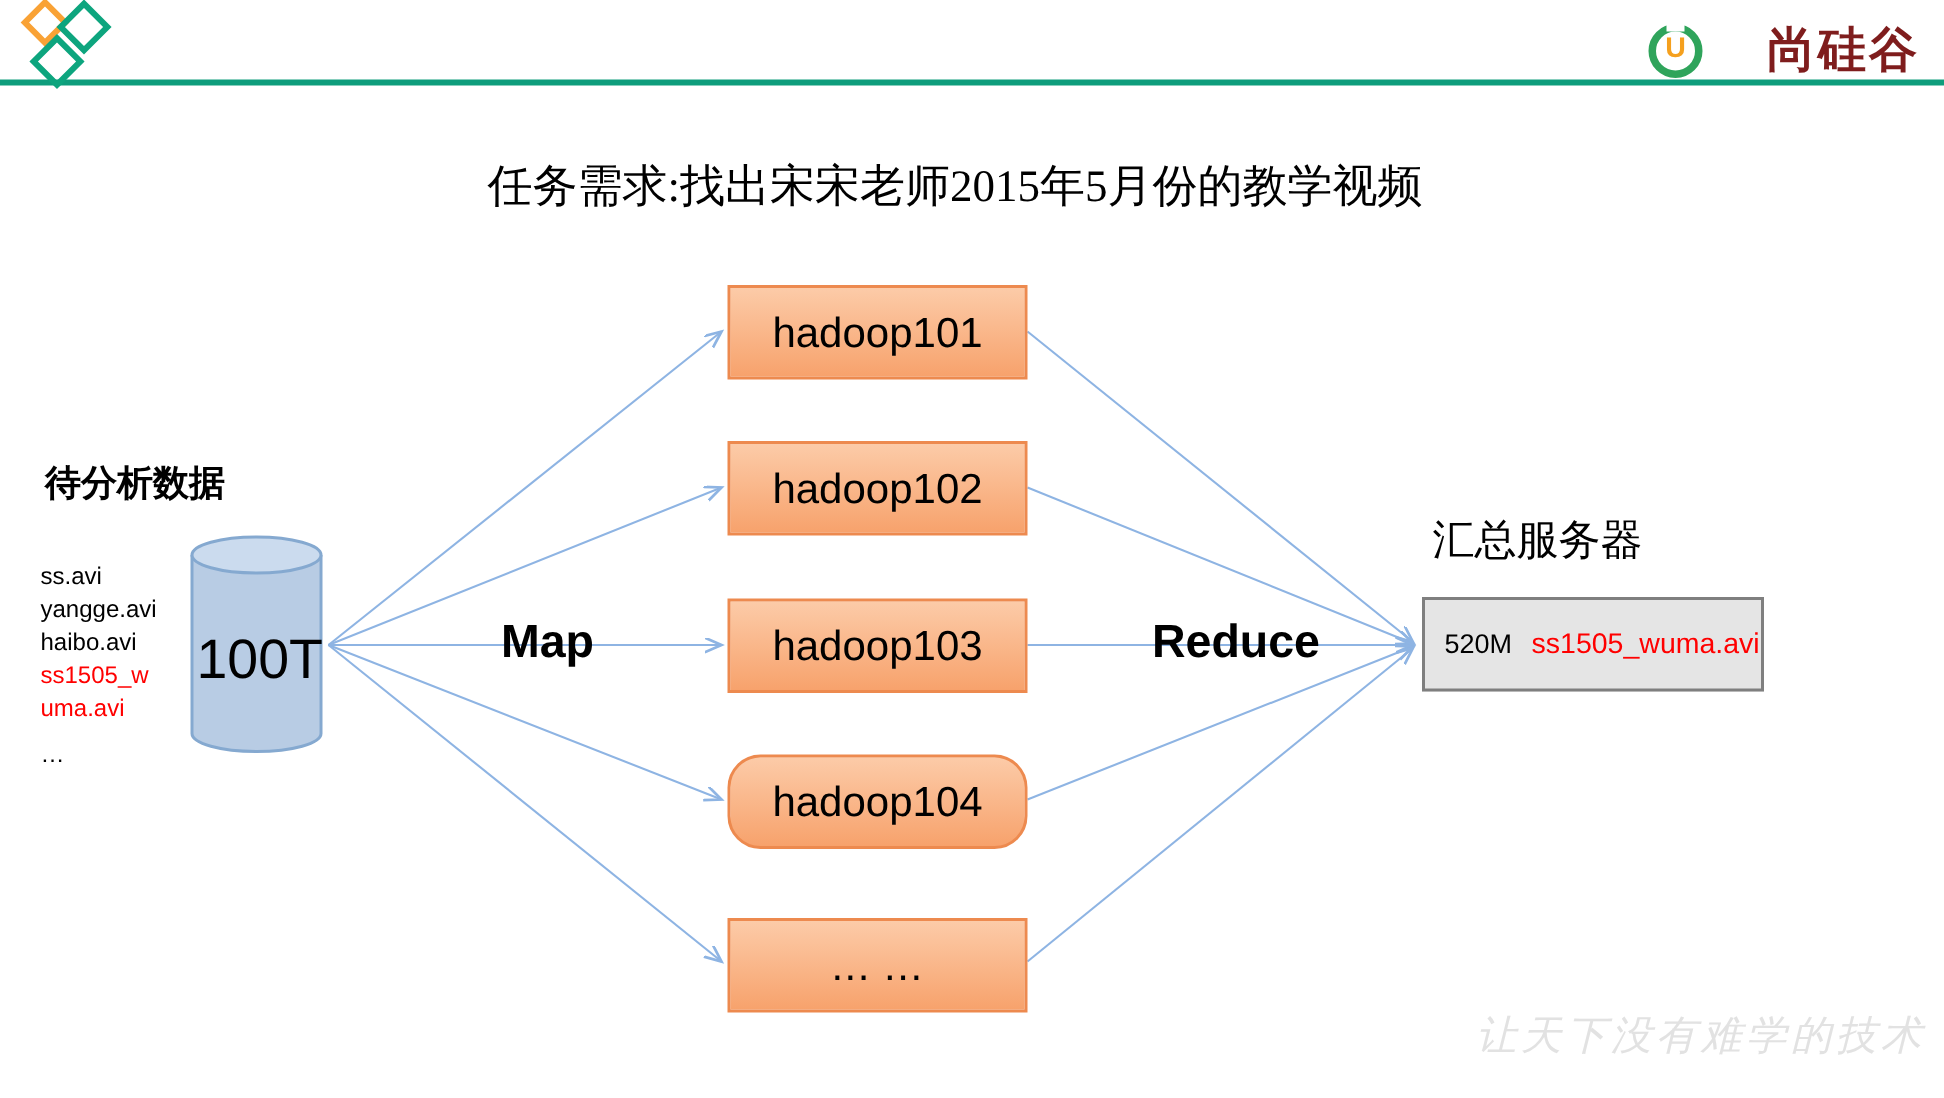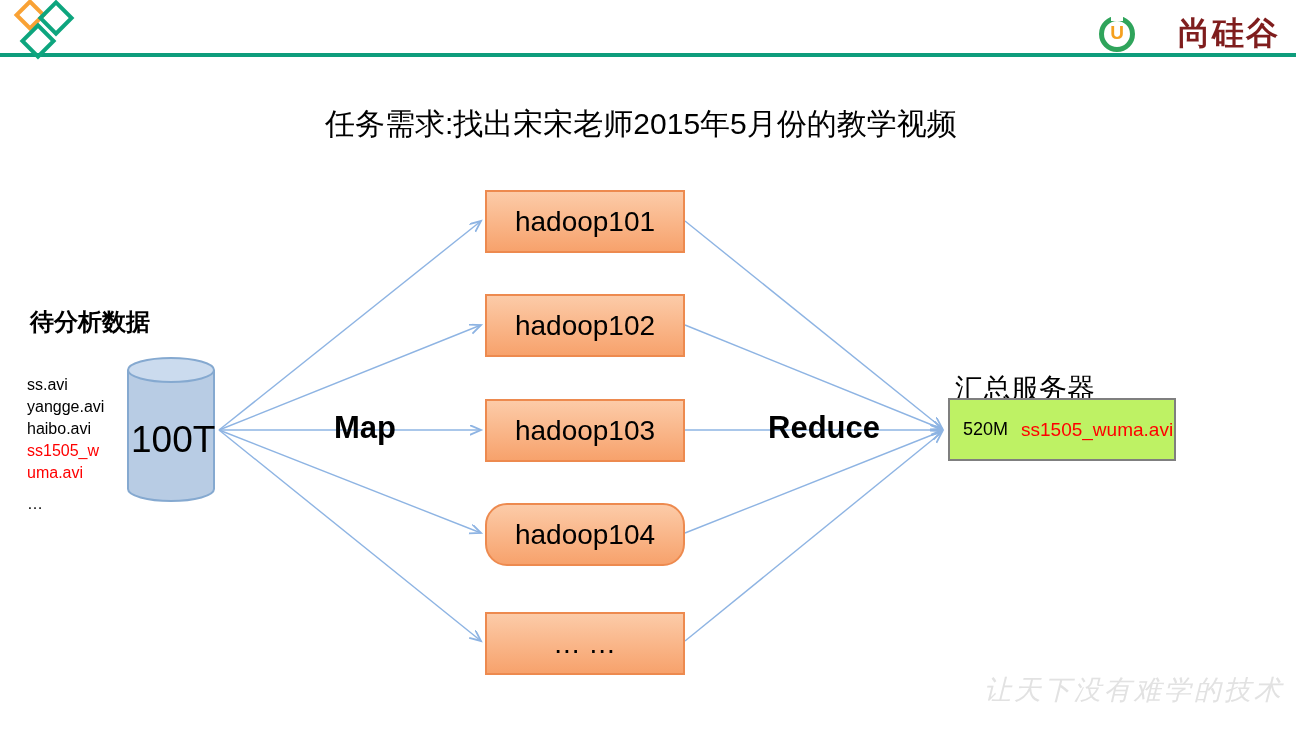--- a/index.html
+++ b/index.html
@@ -11,21 +11,21 @@
   .logo-left{position:absolute;left:6px;top:0;}
   .logo-right{position:absolute;top:12px;right:16px;display:flex;align-items:center;gap:7px;}
   .u-ring{position:relative;width:26px;height:26px;border:5px solid #2FA45B;border-radius:50%;}
   .u-ring::before{content:"";position:absolute;left:50%;top:-7px;transform:translateX(-50%);
                   width:12px;height:7px;background:#fff;}
   .u-letter{position:absolute;left:50%;top:50%;transform:translate(-50%,-54%);
             font-size:19px;font-weight:bold;color:#F5A01E;}
   .brand-text{font-size:32px;font-weight:bold;color:#7f1d1d;letter-spacing:2px;margin-left:36px;}
 
   
-  .title{position:absolute;left:325px;top:104px;font-size:30px;white-space:nowrap;}
+  .title{position:absolute;left:325px;top:104px;font-size:30px;white-space:nowrap;font-family:Liberation Serif, serif;}
 
   
   .src-label{position:absolute;left:30px;top:306px;font-size:24px;font-weight:bold;}
   .file-list{position:absolute;left:27px;top:374px;font-size:16px;line-height:22px;}
   .file-line{white-space:nowrap;}
   .file-line.red{color:#FF0000;}
   .file-ellipsis{margin-top:9px;letter-spacing:2px;}
 
   .cylinder{position:absolute;left:126px;top:356px;}
   .capacity{position:absolute;left:131px;top:419px;font-size:37px;}
@@ -39,23 +39,23 @@
   .node{position:absolute;left:485px;width:196px;height:59px;box-sizing:content-box;
         display:flex;align-items:center;justify-content:center;font-size:28px;
         background:linear-gradient(#FCCBA8,#F7A26C);border:2px solid #ED8A4F;}
   .node.n0{top:190px;}
   .node.n1{top:294px;}
   .node.n2{top:399px;}
   .node.n3{top:503px;border-radius:22px;}
   .node.n4{top:612px;letter-spacing:1px;}
 
   
-  .result-label{position:absolute;left:955px;top:370px;font-size:28px;}
+  .result-label{position:absolute;left:955px;top:341px;font-size:28px;}
   .result-box{position:absolute;left:948px;top:398px;width:228px;height:63px;box-sizing:border-box;
-              background:#bef264;border:2px solid #7F7F7F;display:flex;align-items:center;
+              background:#e5e5e5;border:2px solid #7F7F7F;display:flex;align-items:center;
               padding-left:13px;gap:13px;}
   .result-size{font-size:18px;color:#000;}
   .result-file{font-size:19px;color:#FF0000;}
 
   
   .arrows{position:absolute;left:0;top:0;pointer-events:none;}
 
   
   .watermark{position:absolute;right:12px;bottom:24px;font-size:27px;color:#E2E2E2;
              font-family:"DejaVu Serif",serif;font-style:italic;letter-spacing:3px;white-space:nowrap;}

